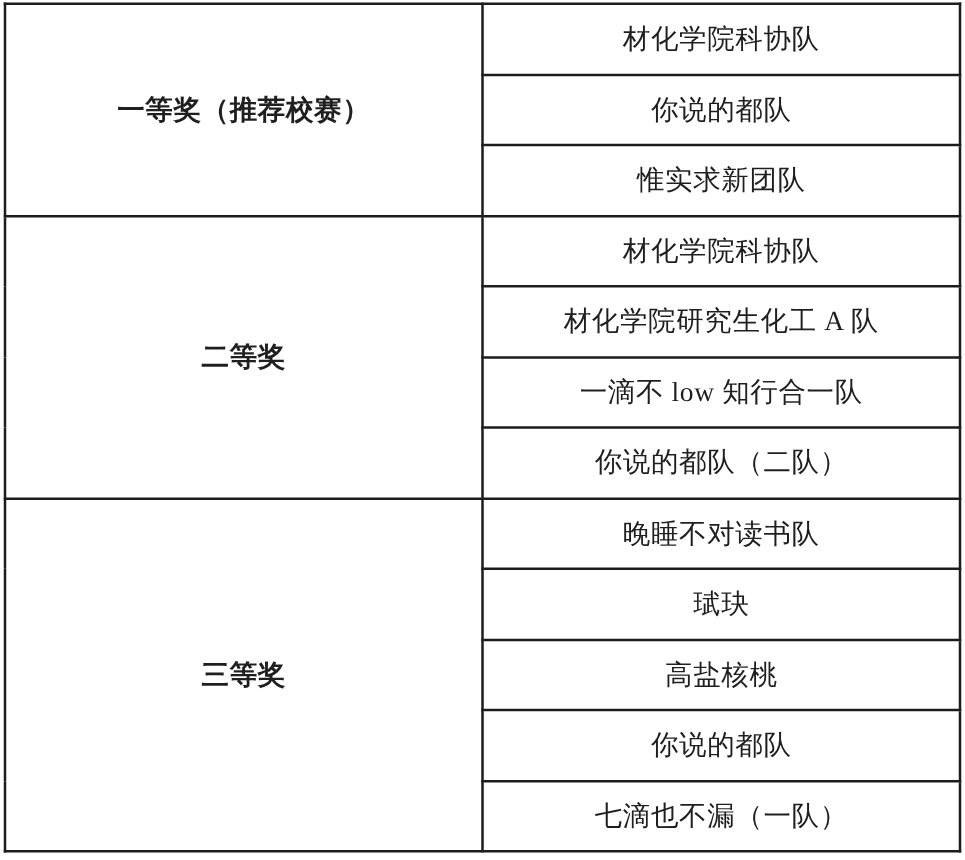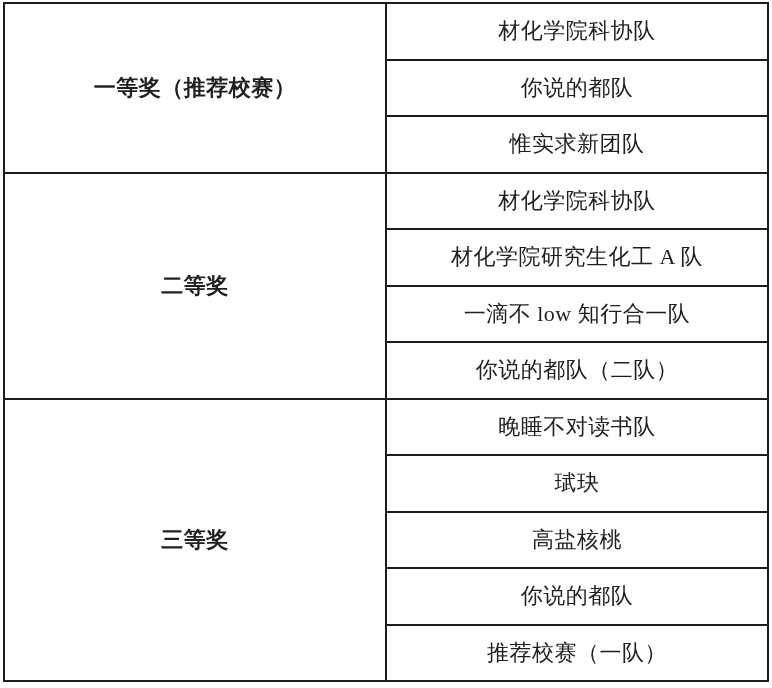--- a/index.html
+++ b/index.html
@@ -83,17 +83,17 @@
       <tr>
         <td class="team-cell">珷玦</td>
       </tr>
       <tr>
         <td class="team-cell">高盐核桃</td>
       </tr>
       <tr>
         <td class="team-cell">你说的都队</td>
       </tr>
       <tr>
-        <td class="team-cell">推荐校赛（一队）</td>
+        <td class="team-cell">七滴也不漏（一队）</td>
       </tr>
     </tbody>
   </table>
 </div>
 
 </body></html>

